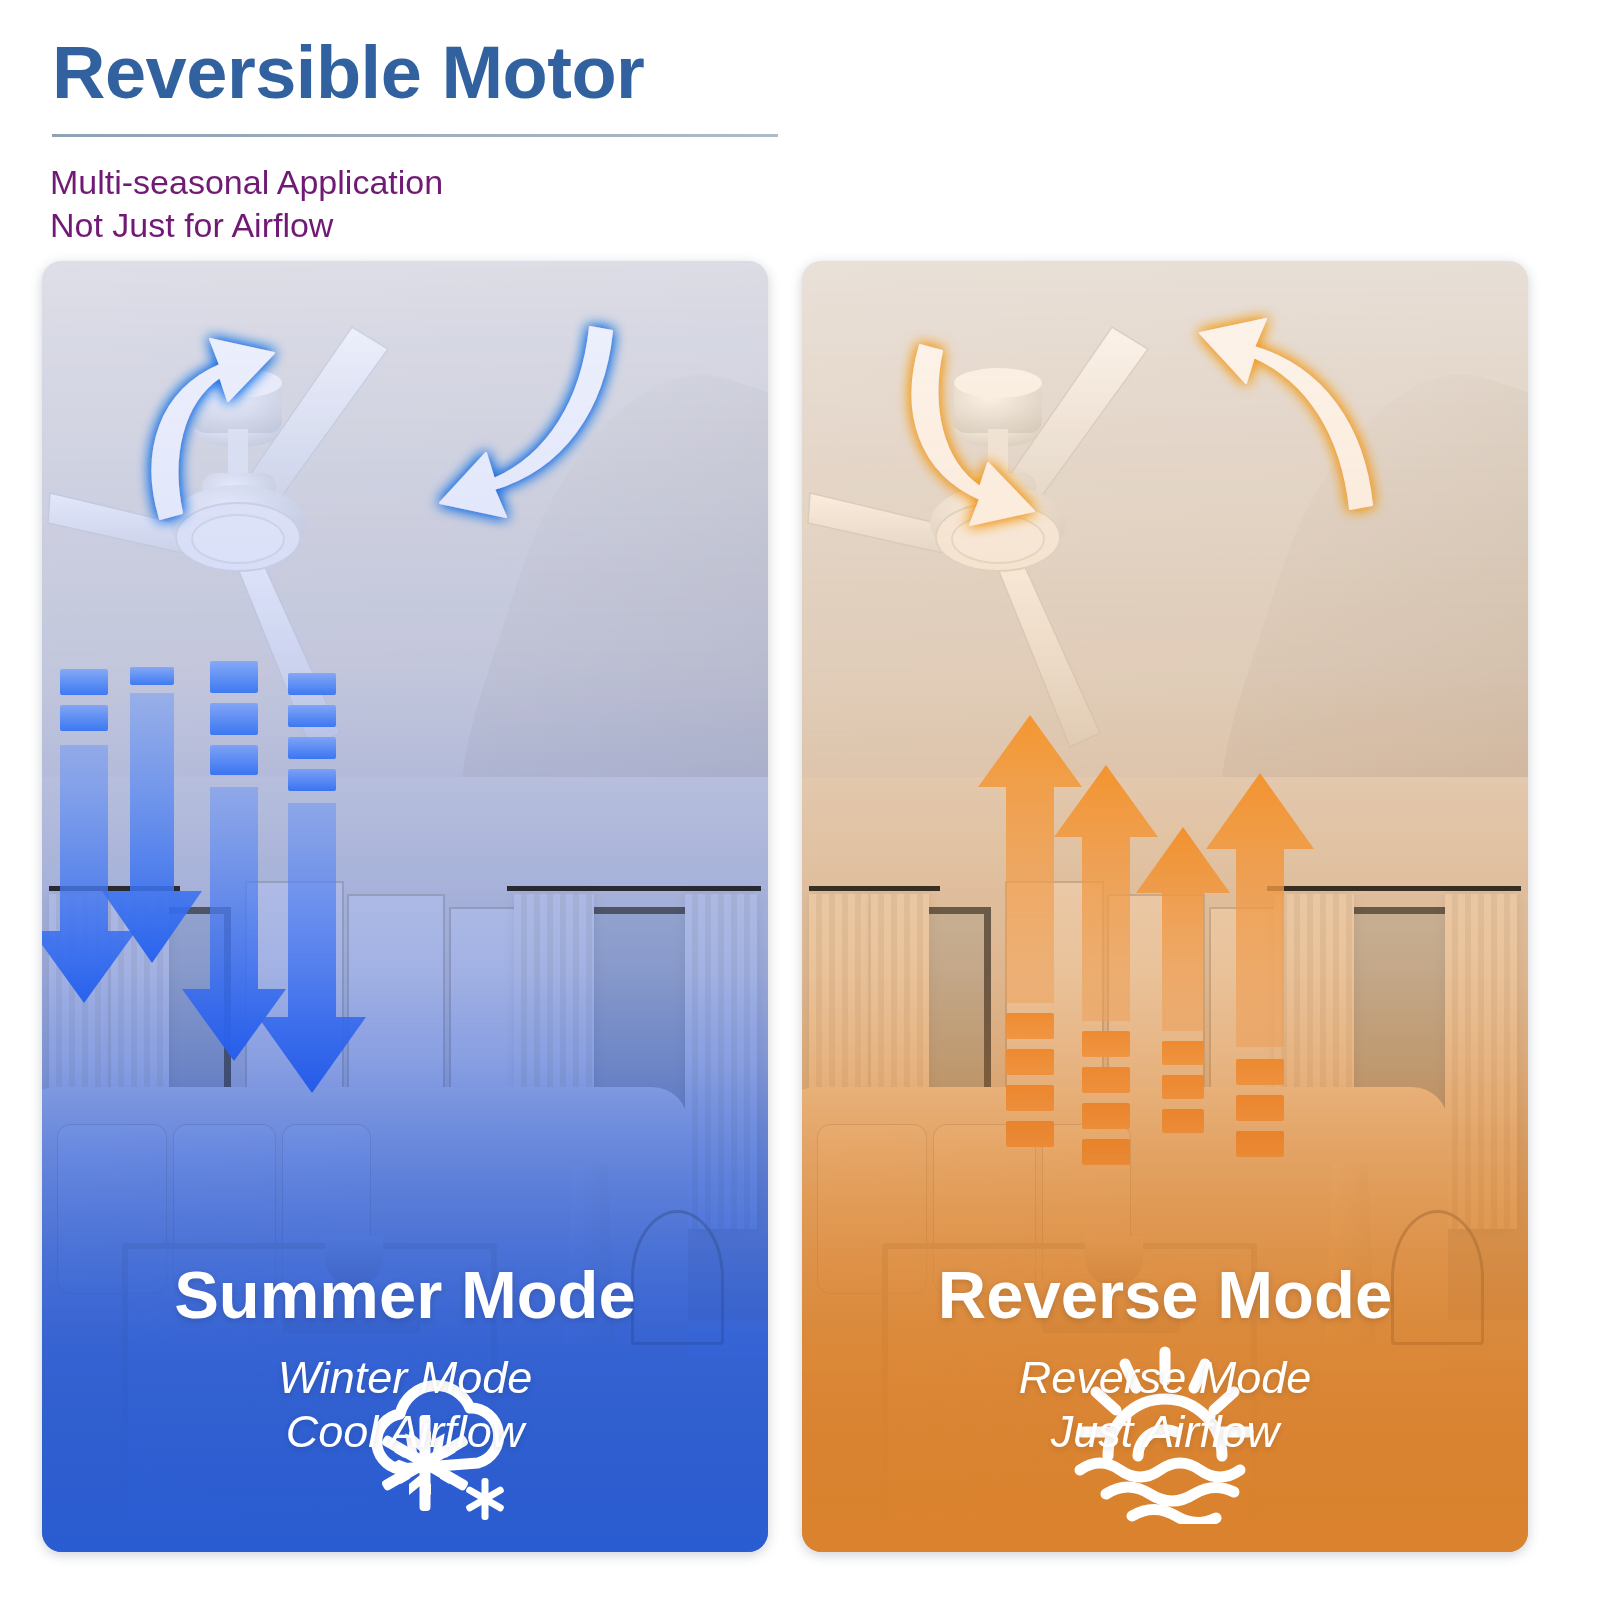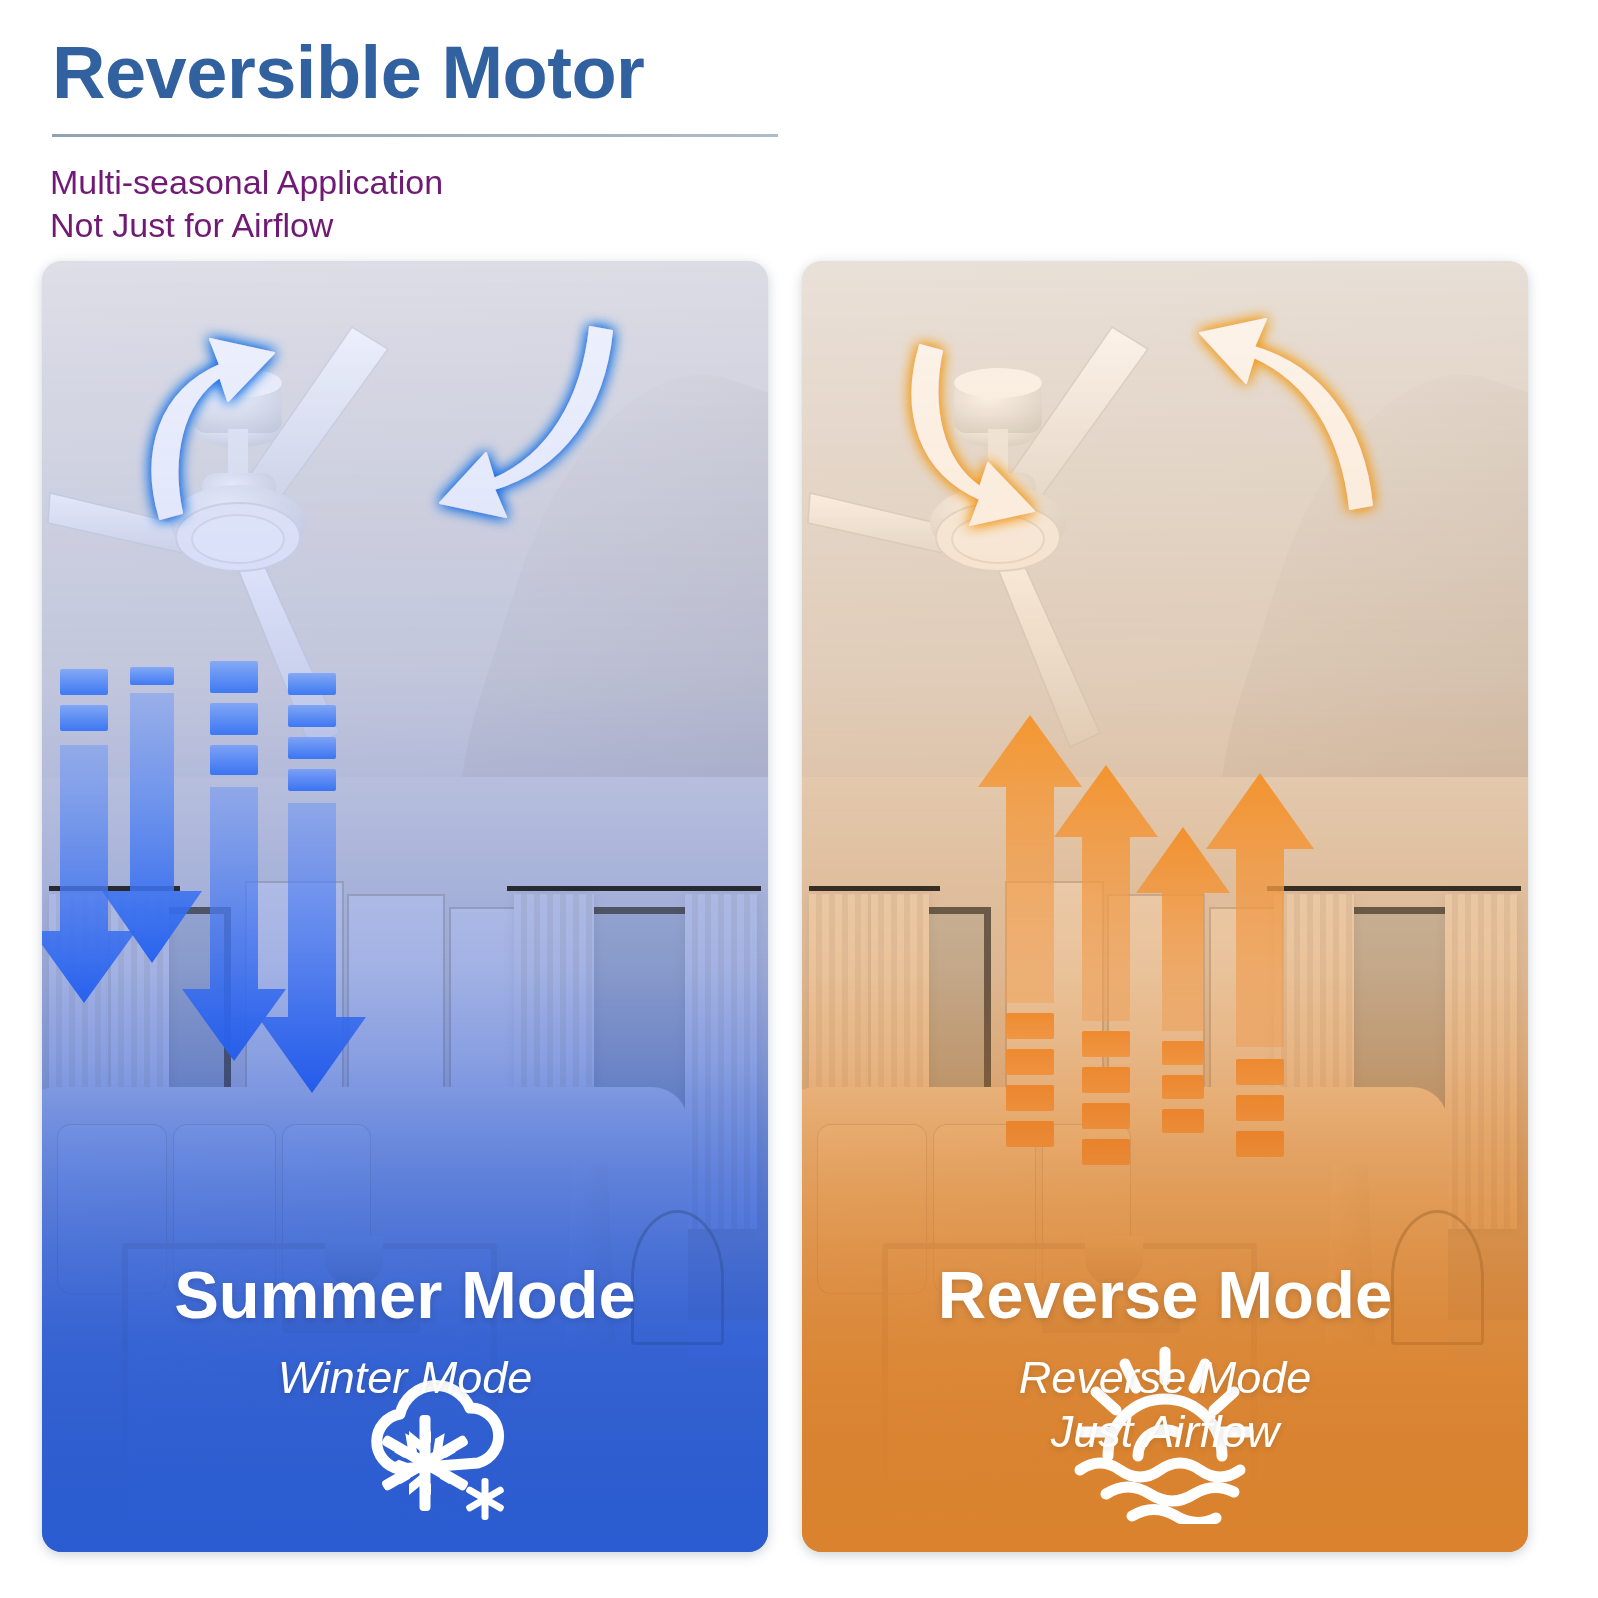--- a/index.html
+++ b/index.html
@@ -323,20 +323,21 @@
         <rect x="-3.5" y="-21" width="7" height="42" rx="3"></rect>
         <rect x="-3.5" y="-21" width="7" height="42" rx="3" transform="rotate(60)"></rect>
         <rect x="-3.5" y="-21" width="7" height="42" rx="3" transform="rotate(120)"></rect>
       </g>
     </svg>
   </div>
 
   <div class="mode-title" id="summer-title">Summer Mode</div>
   <div class="mode-sub" id="summer-sub">
     <div>Winter Mode</div>
+    <div>Cool Airflow</div>
   </div>
 </div>
 
 <div class="panel" id="panel-winter">
 
   <div class="room">
     <div class="ceiling"></div>
     <div class="wall"></div>
     <div class="window" id="win-left"></div>
     <div class="window" id="win-right"></div>

